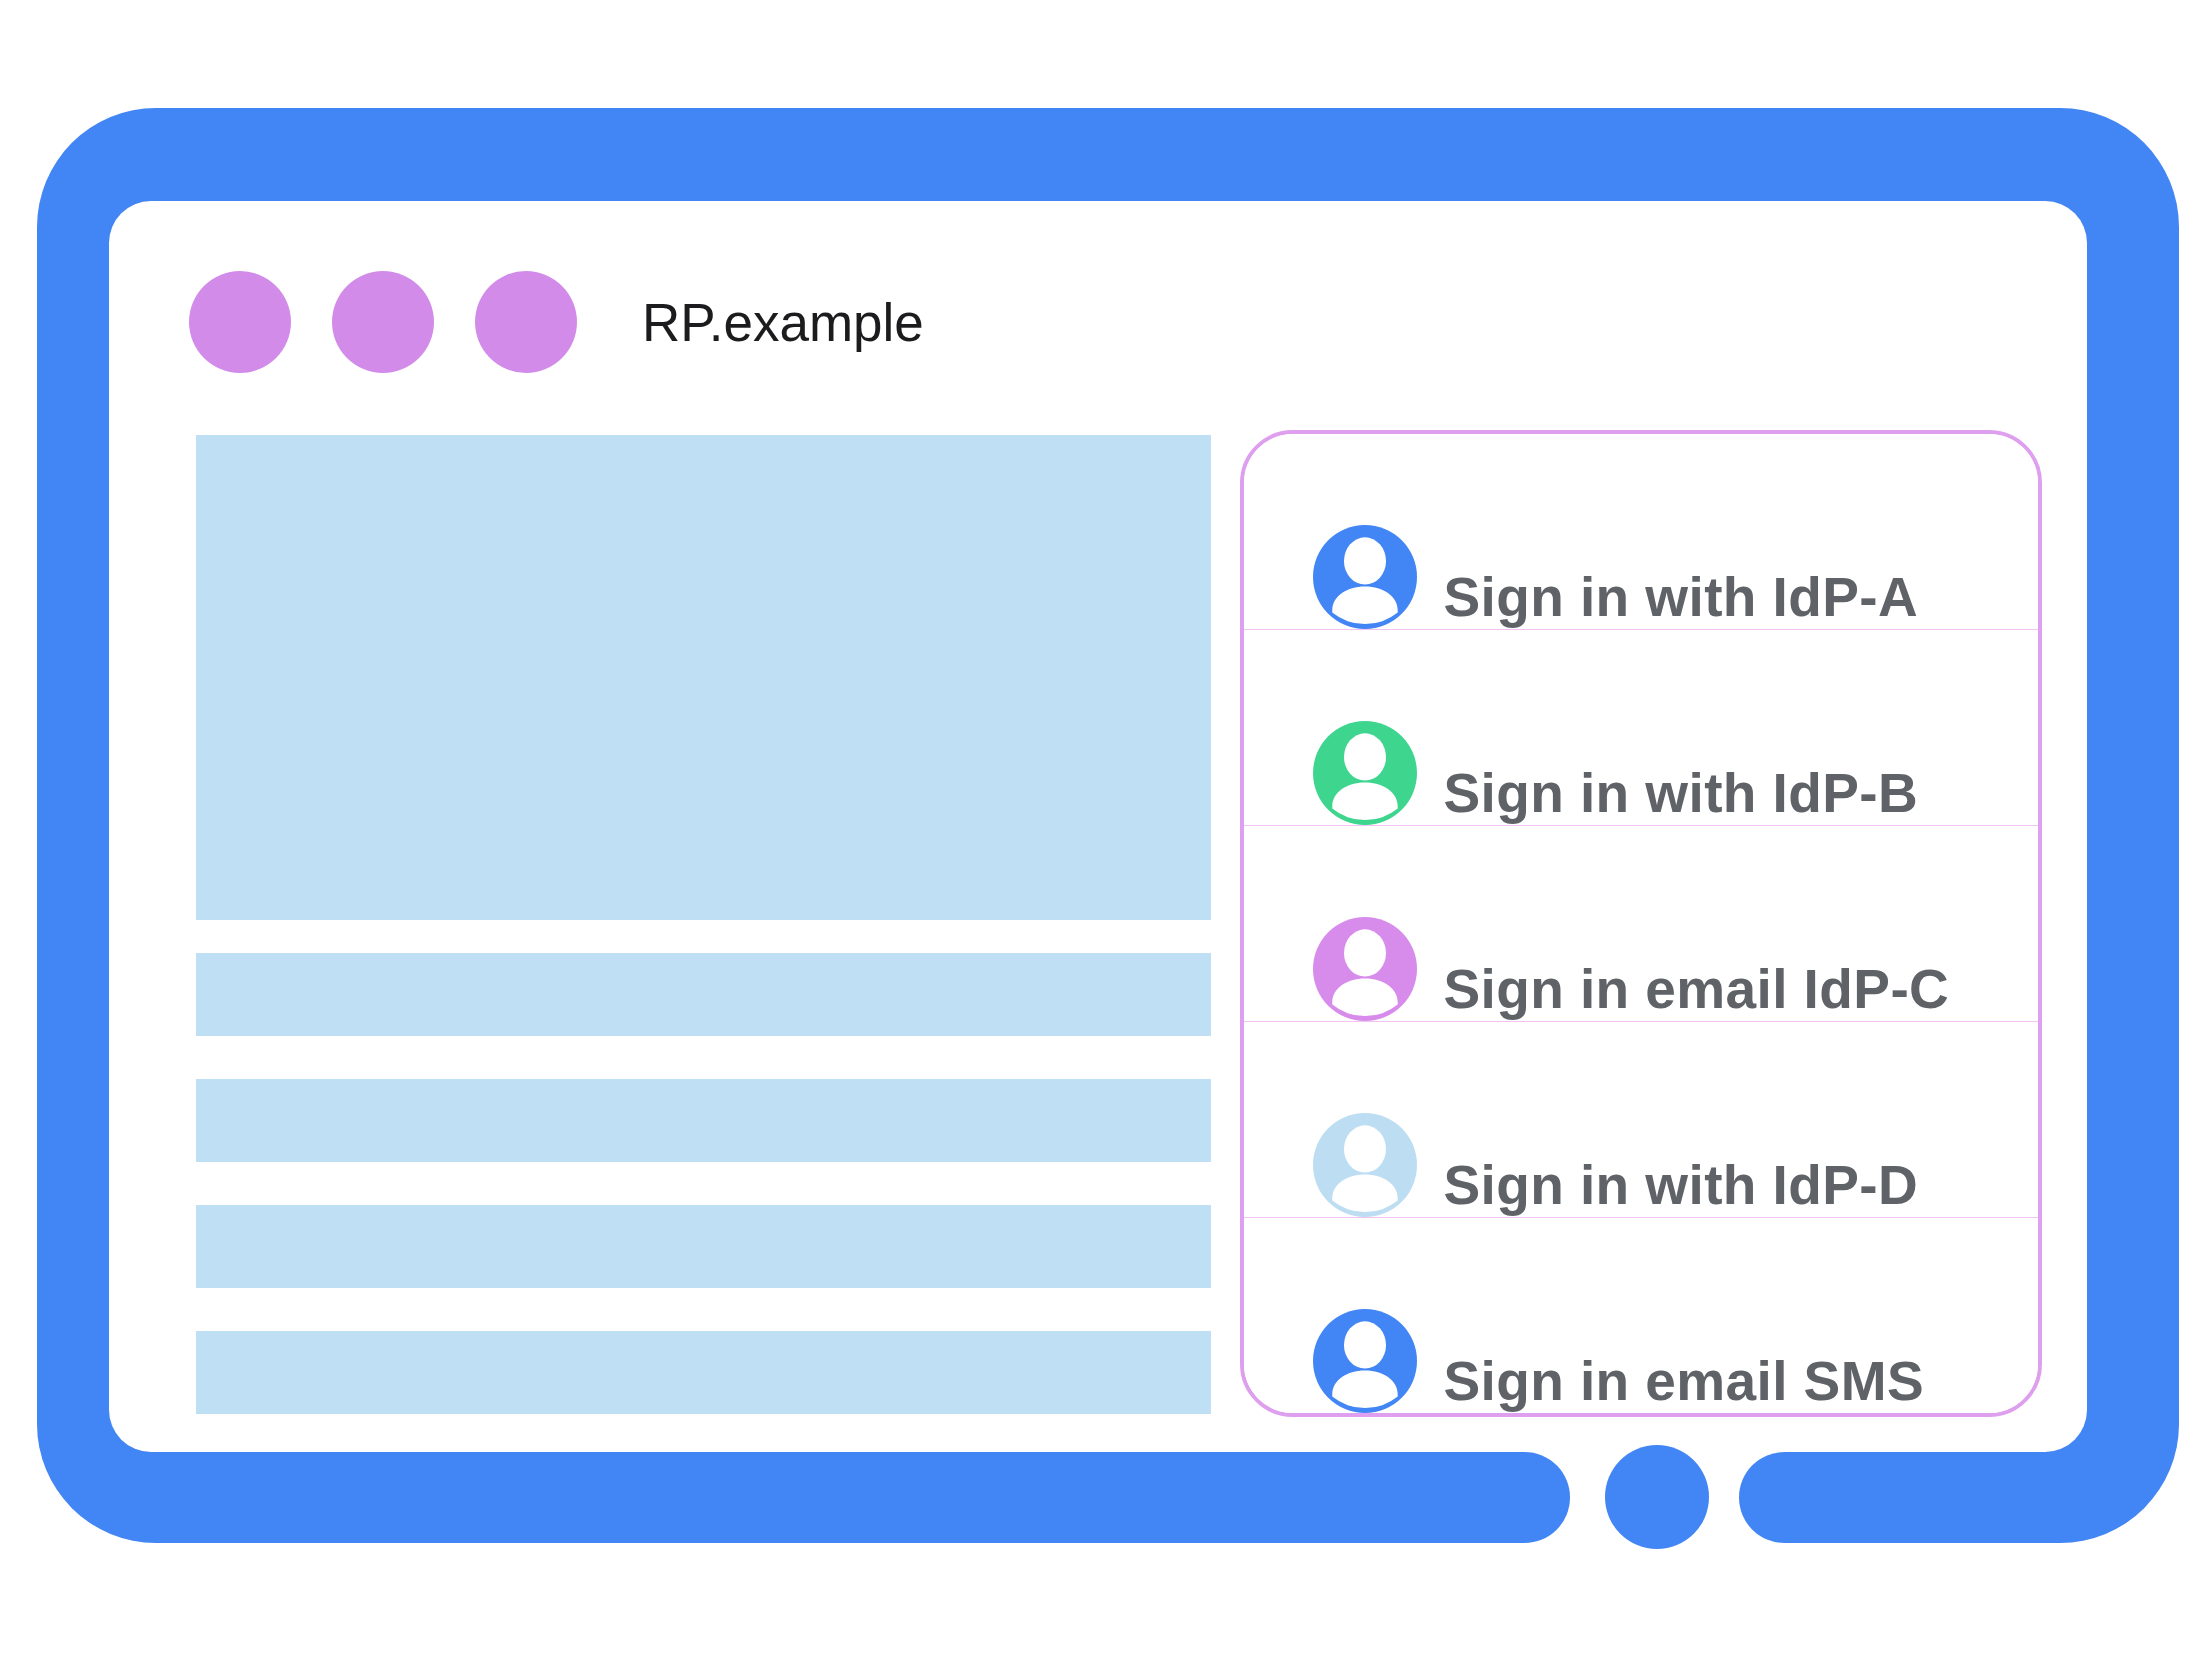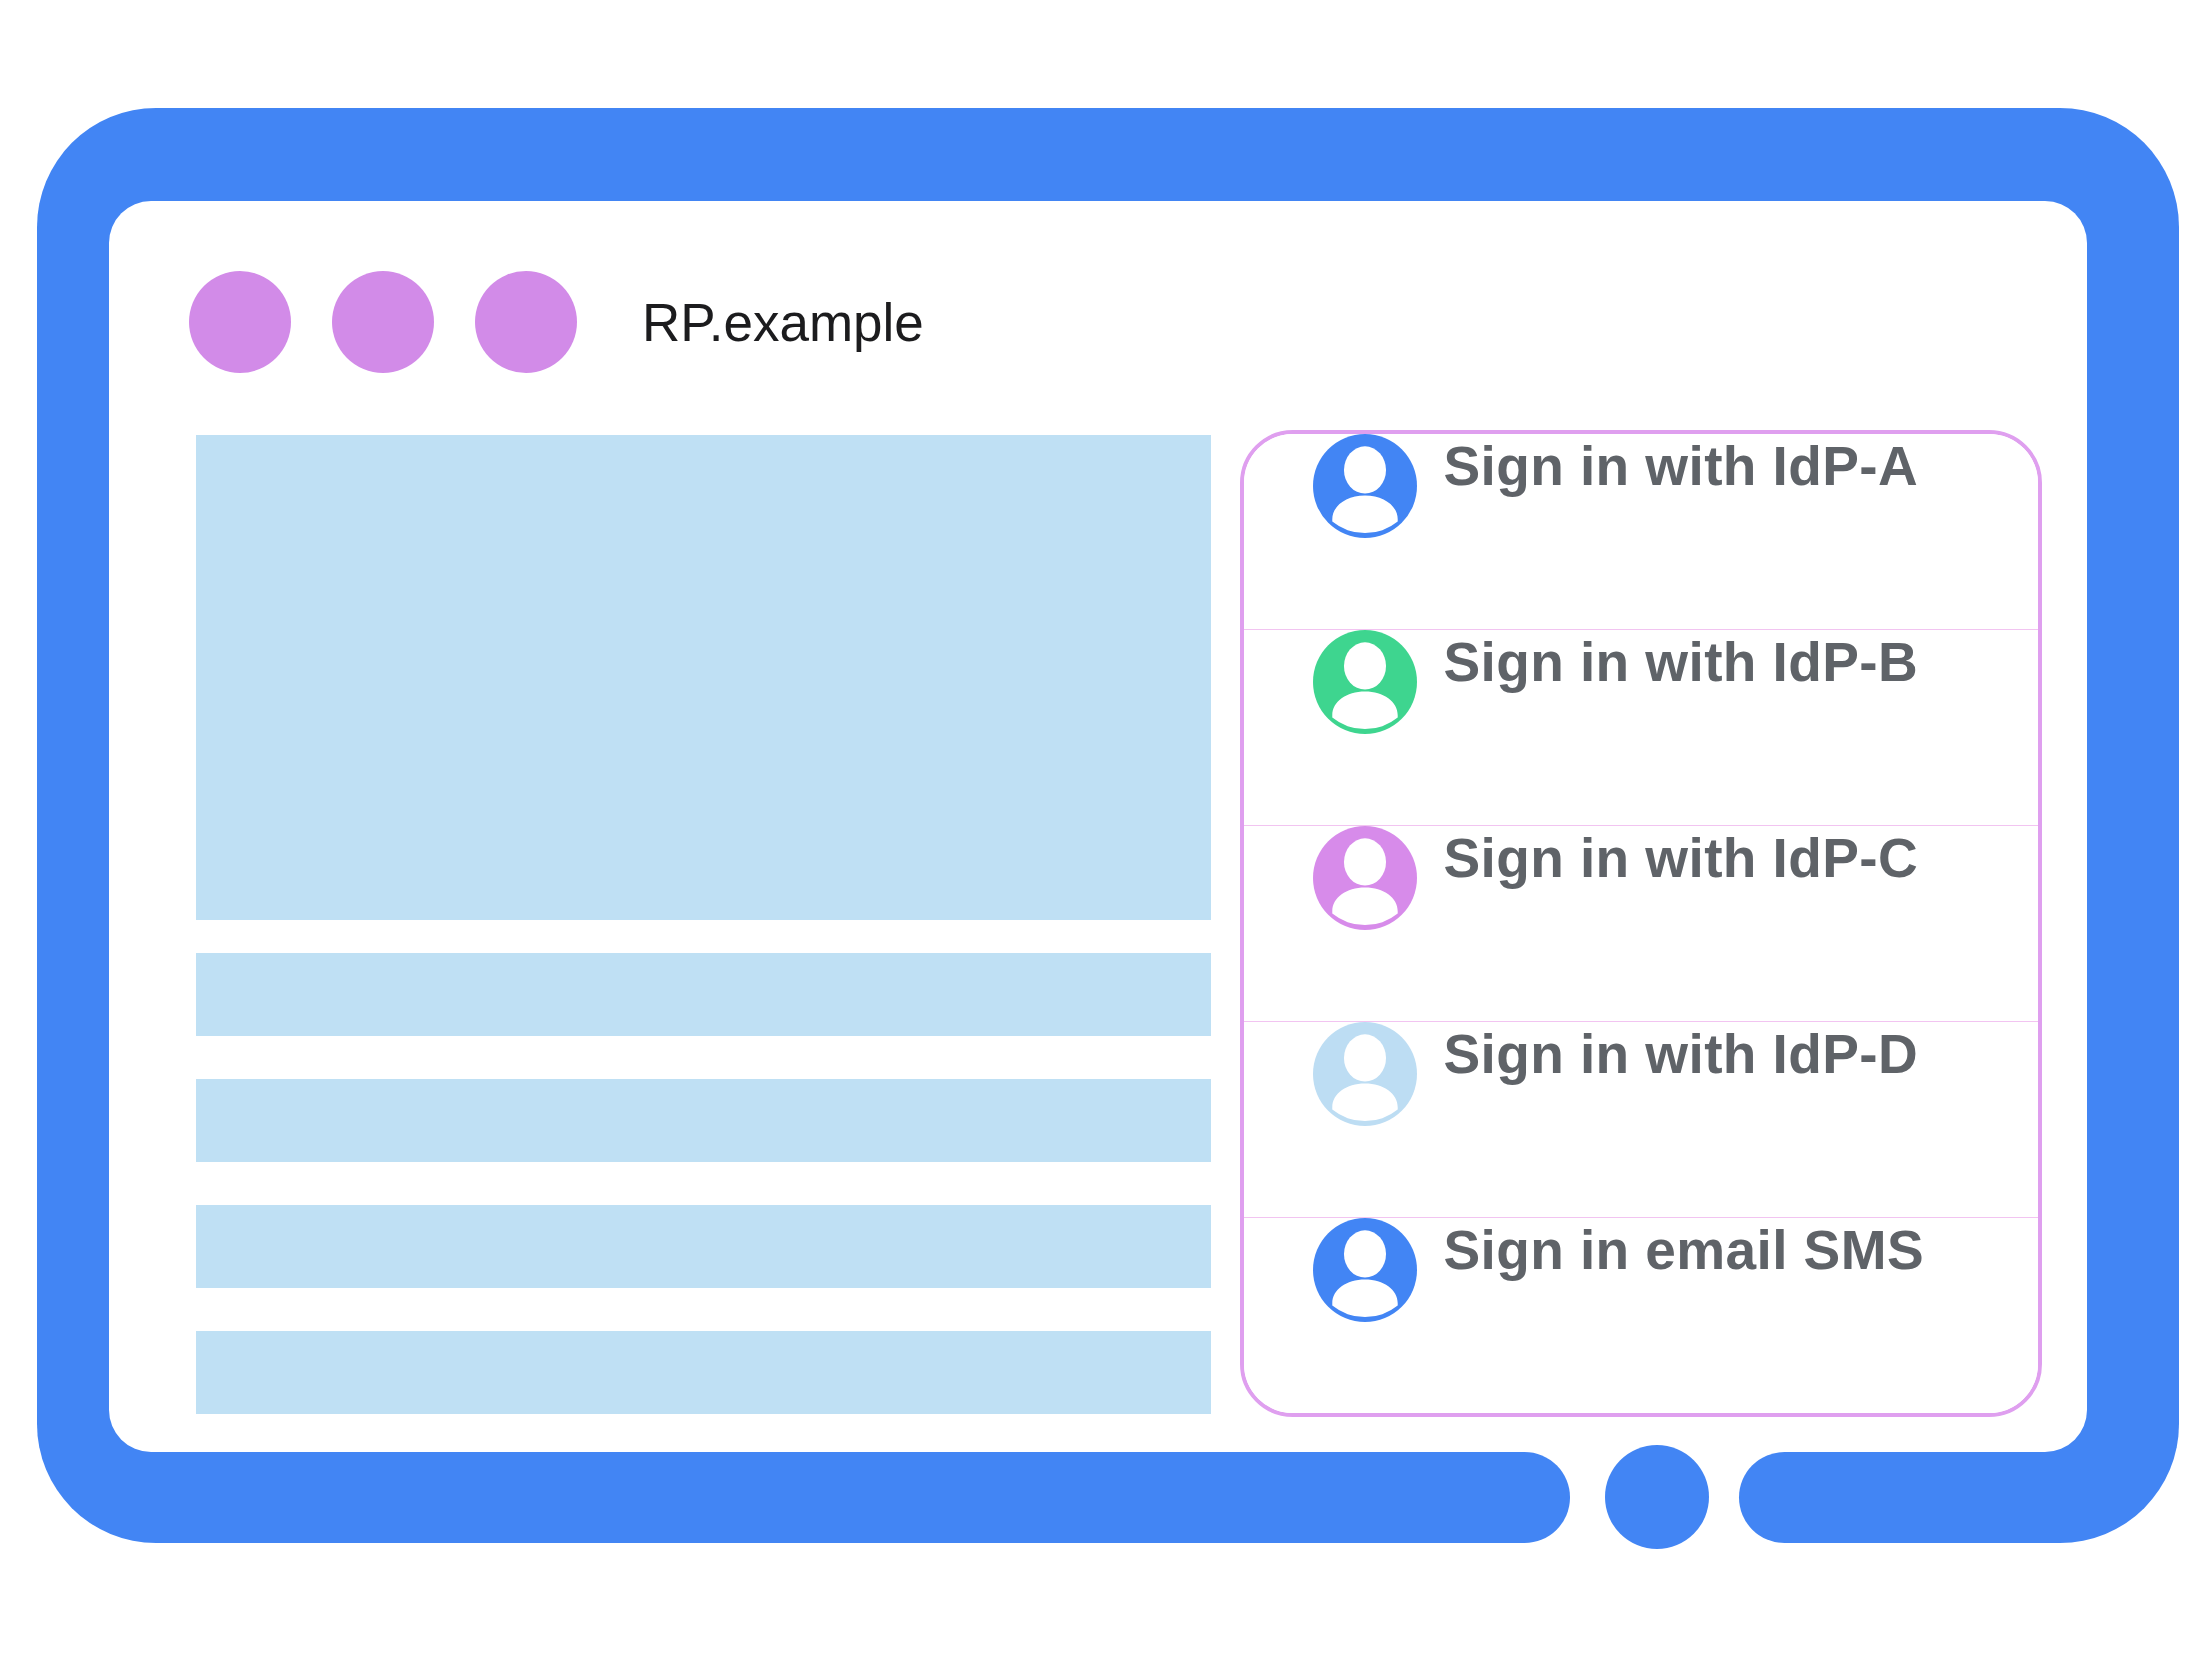--- a/index.html
+++ b/index.html
@@ -52,21 +52,21 @@
     width:802px;height:987px;
     box-sizing:border-box;
     background:#fff;
     border:4.4px solid var(--panel-border,#DF9FEF);
     border-radius:53px;
     display:flex;flex-direction:column;
     overflow:hidden;
   }
   .signin-item{
     flex:1;
-    display:flex;align-items:flex-start;
+    display:flex;align-items:flex-end;
     padding-left:69px;
     cursor:pointer;
     background:#fff;
   }
   .signin-item + .signin-item{border-top:1.8px solid var(--row-divider,#F2C4F1);}
   .avatar{width:104px;height:104px;flex:none;}
   .avatar svg{width:100%;height:100%;display:block;}
   .label{
     margin-left:26.5px;
     font-size:55px;font-weight:700;
@@ -118,21 +118,21 @@
     <span class="label">Sign in with IdP-B</span>
   </div>
       <div class="signin-item">
     <span class="avatar">
       <svg viewBox="0 0 48 48" aria-hidden="true">
         <circle class="av-bg" cx="24" cy="24" r="24" fill="#D78BEA"></circle>
         <ellipse cx="24" cy="16.6" rx="9.7" ry="10.9" fill="#ffffff"></ellipse>
         <path d="M24 28.4c-8.6 0-15.1 4.8-15.1 10.9v1.1a24 24 0 0 0 30.2 0v-1.1c0-6.1-6.5-10.9-15.1-10.9z" fill="#ffffff"></path>
       </svg>
     </span>
-    <span class="label">Sign in with IdP-C</span>
+    <span class="label">Sign in email IdP-C</span>
   </div>
       <div class="signin-item">
     <span class="avatar">
       <svg viewBox="0 0 48 48" aria-hidden="true">
         <circle class="av-bg" cx="24" cy="24" r="24" fill="#BDDDF3"></circle>
         <ellipse cx="24" cy="16.6" rx="9.7" ry="10.9" fill="#ffffff"></ellipse>
         <path d="M24 28.4c-8.6 0-15.1 4.8-15.1 10.9v1.1a24 24 0 0 0 30.2 0v-1.1c0-6.1-6.5-10.9-15.1-10.9z" fill="#ffffff"></path>
       </svg>
     </span>
     <span class="label">Sign in with IdP-D</span>

